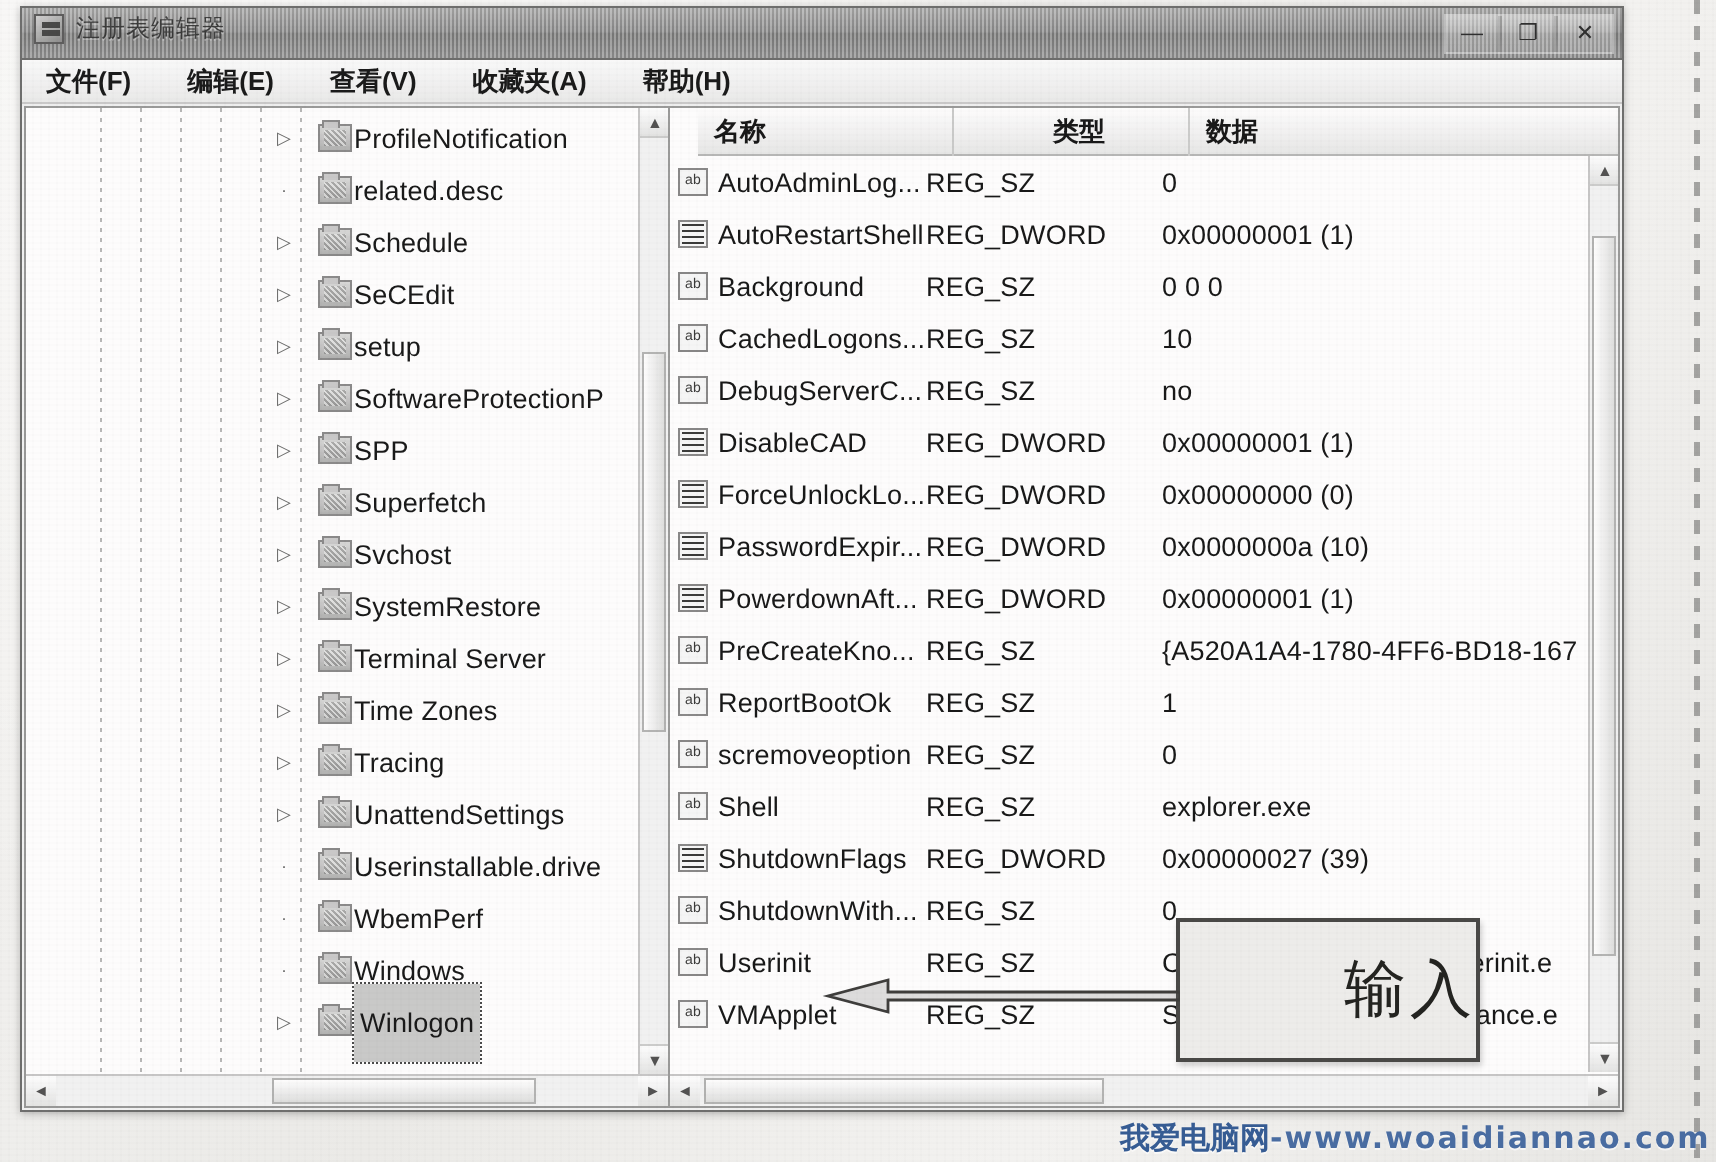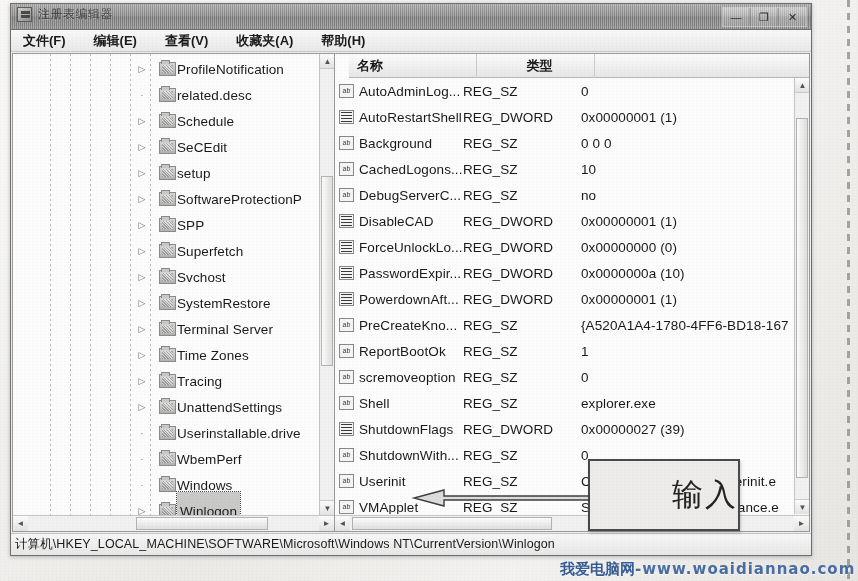--- a/index.html
+++ b/index.html
@@ -466,20 +466,21 @@
             <div class="hs-thumb" style="left:108px; width:132px;"></div>
           </div>
           <div class="hs-arrow">►</div>
         </div>
       </div>
 
       <div id="list-pane">
         <div id="list-header">
           <div class="col-h col-name">名称</div>
           <div class="col-h col-type">类型</div>
+          <div class="col-h col-data">数据</div>
         </div>
 
         <div id="list-rows">
             <div class="list-row">
               <div class="cell name">
                 <span class="vicon sz"></span>
                 <span>AutoAdminLog...</span>
               </div>
               <div class="cell type">REG_SZ</div>
               <div class="cell data">0</div>
@@ -623,23 +624,20 @@
         <div class="hscroll">
           <div class="hs-arrow">◄</div>
           <div class="hs-track">
             <div class="hs-thumb" style="left:2px; width:200px;"></div>
           </div>
           <div class="hs-arrow">►</div>
         </div>
       </div>
     </div>
 
-    <div id="statusbar">
-      <div id="status-text">计算机\HKEY_LOCAL_MACHINE\SOFTWARE\Microsoft\Windows NT\CurrentVersion\Winlogon</div>
-    </div>
   </div>
 
   <svg id="anno-arrow" viewBox="0 0 182 20">
     <path d="M182 8 L36 8 L36 2 L6 10 L36 18 L36 12 L182 12 Z" fill="#58565330" stroke="#3f3e3b" stroke-width="1.4"></path>
   </svg>
 
   <div id="annotation">
     <span id="annotation-text">输入</span>
   </div>
 

